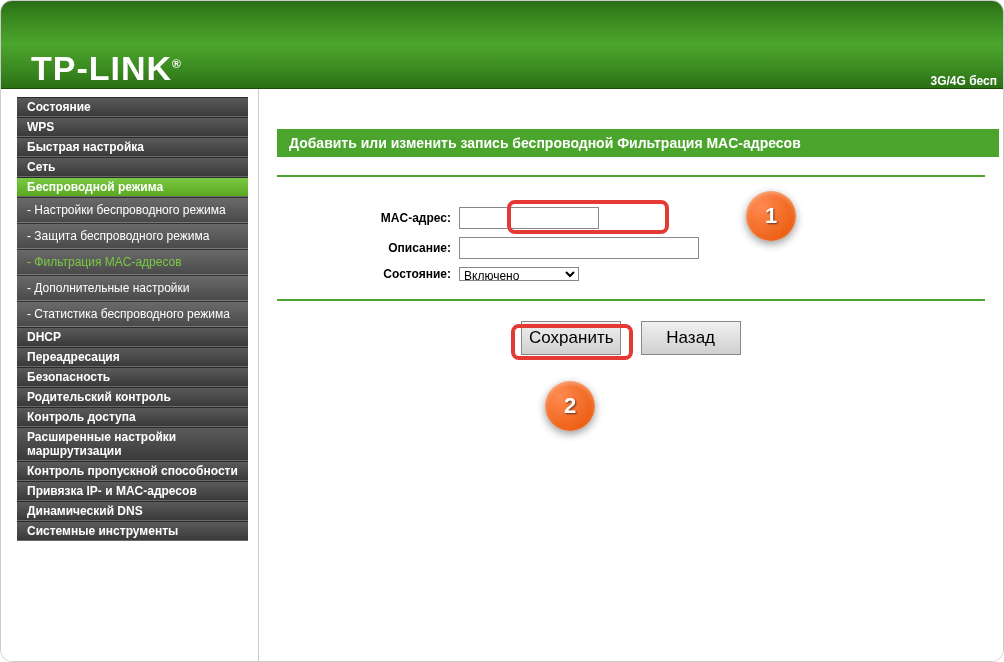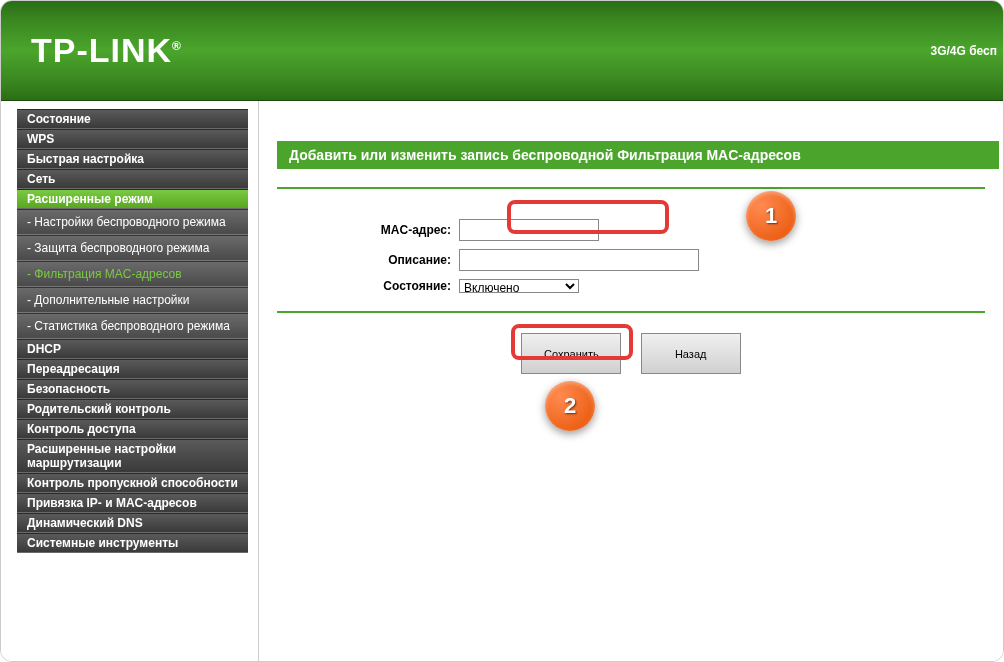--- a/index.html
+++ b/index.html
@@ -8,24 +8,24 @@
       font-size: 12px;
       background: #fff;
       width: 1004px;
       height: 662px;
       overflow: hidden;
       position: relative;
       border-radius: 12px;
       border: 1px solid #ccc;
     }
     .header {
-      height: 100px;
+      height: 88px;
       background: linear-gradient(to bottom, #2a6e15 0%, #3a8820 20%, #4ba52c 50%, #3a8820 80%, #2a6e15 100%);
       display: flex;
-      align-items: center;
+      align-items: flex-end;
       justify-content: space-between;
       padding: 0 0 0 30px;
       color: #fff;
       border-bottom: 1px solid #1a4a0a;
       position: relative;
     }
     .logo {
       font-size: 34px;
       font-weight: bold;
       letter-spacing: 1px;
@@ -130,25 +130,25 @@
       border-top: 2px solid #4ba52c;
       margin: 18px 18px 0 18px;
     }
     .button-row {
       text-align: center;
       padding-top: 20px;
     }
     .btn {
       display: inline-block;
       width: 100px;
-      height: 41px;
+      height: 34px;
       background: linear-gradient(to bottom, #f0f0f0, #d0d0d0);
       border: 1px solid #888;
       cursor: pointer;
-      font-size: 11px;
+      font-size: 17px;
       margin: 0 8px;
       text-align: center;
       line-height: 22px;
     }
     .highlight-box {
       position: absolute;
       border: 4px solid #e53935;
       border-radius: 8px;
       pointer-events: none;
     }
@@ -198,21 +198,21 @@
   </div>
   <div class="header-right">3G/4G бесп</div>
 </div>
 
 <div class="container">
   <div class="sidebar">
     <div class="menu-item">Состояние</div>
     <div class="menu-item">WPS</div>
     <div class="menu-item">Быстрая настройка</div>
     <div class="menu-item">Сеть</div>
-    <div class="menu-item active">Расширенные режим</div>
+    <div class="menu-item active">Беспроводной режима</div>
     <div class="submenu-item">- Настройки беспроводного режима</div>
     <div class="submenu-item">- Защита беспроводного режима</div>
     <div class="submenu-item active">- Фильтрация MAC-адресов</div>
     <div class="submenu-item">- Дополнительные настройки</div>
     <div class="submenu-item">- Статистика беспроводного режима</div>
     <div class="menu-item">DHCP</div>
     <div class="menu-item">Переадресация</div>
     <div class="menu-item">Безопасность</div>
     <div class="menu-item">Родительский контроль</div>
     <div class="menu-item">Контроль доступа</div>

